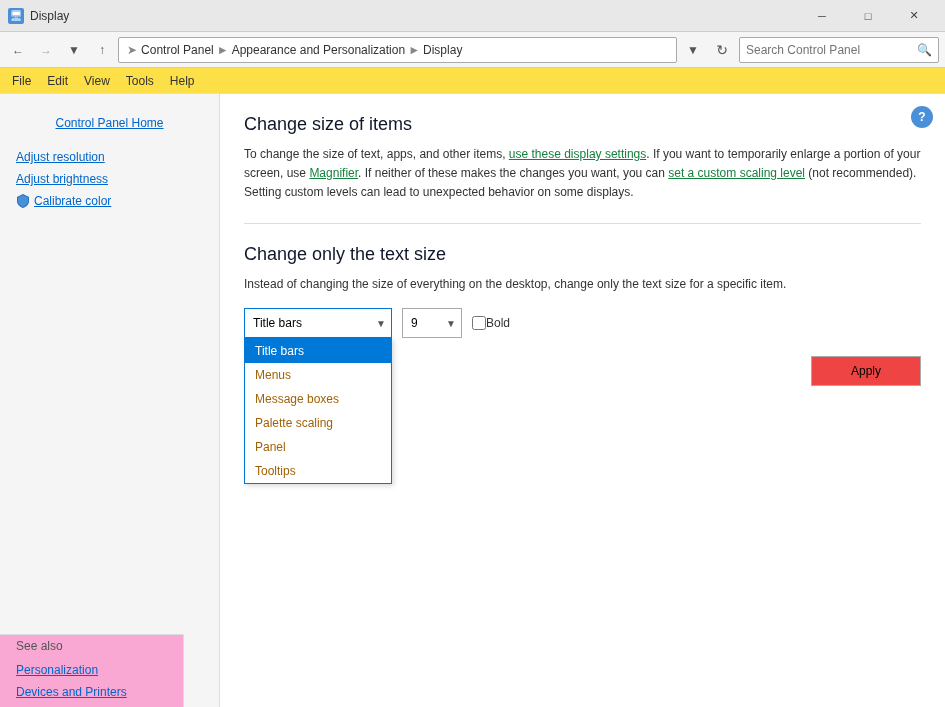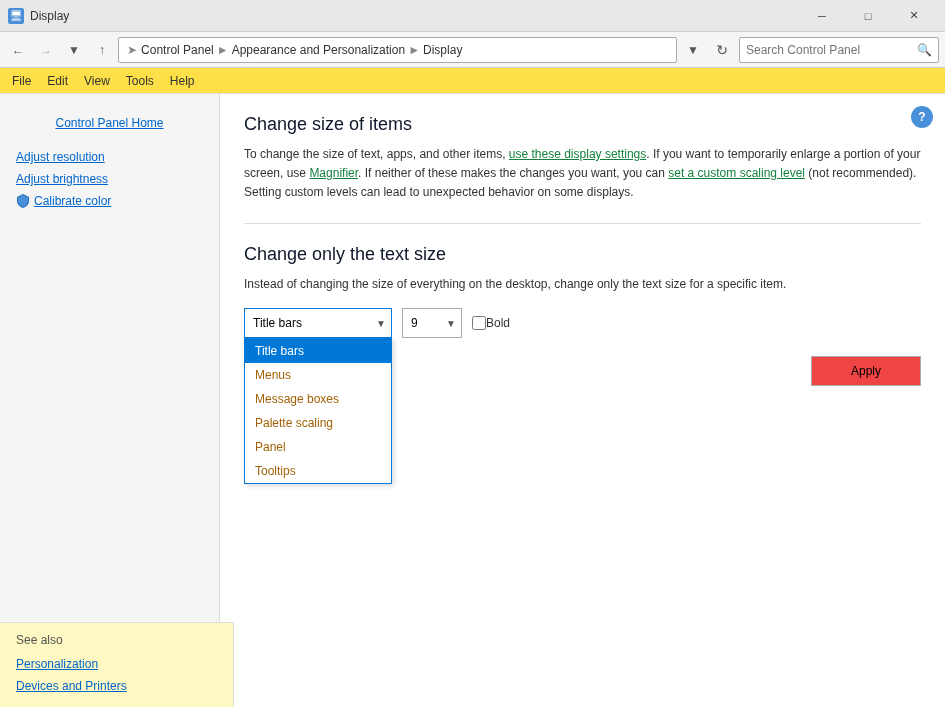--- a/index.html
+++ b/index.html
@@ -463,22 +463,22 @@
 
     <div style="height:180px;"></div>
 
   </div>
 </div>
 
 <div style="
   position: absolute;
   bottom: 0;
   left: 0;
-  width: 234px;
-  padding: 10px 16px;
-  background: #fef9c3;
+  width: 184px;
+  padding: 4px 16px;
+  background: #f9a8d4;
   border-top: 1px solid #ddd;
   border-right: 1px solid #ddd;
 ">
   <div class="see-also-title">See also</div>
   <div class="sidebar-item" style="padding-left:0;">Personalization</div>
   <div class="sidebar-item" style="padding-left:0;">Devices and Printers</div>
 </div>
 
 </body></html>

